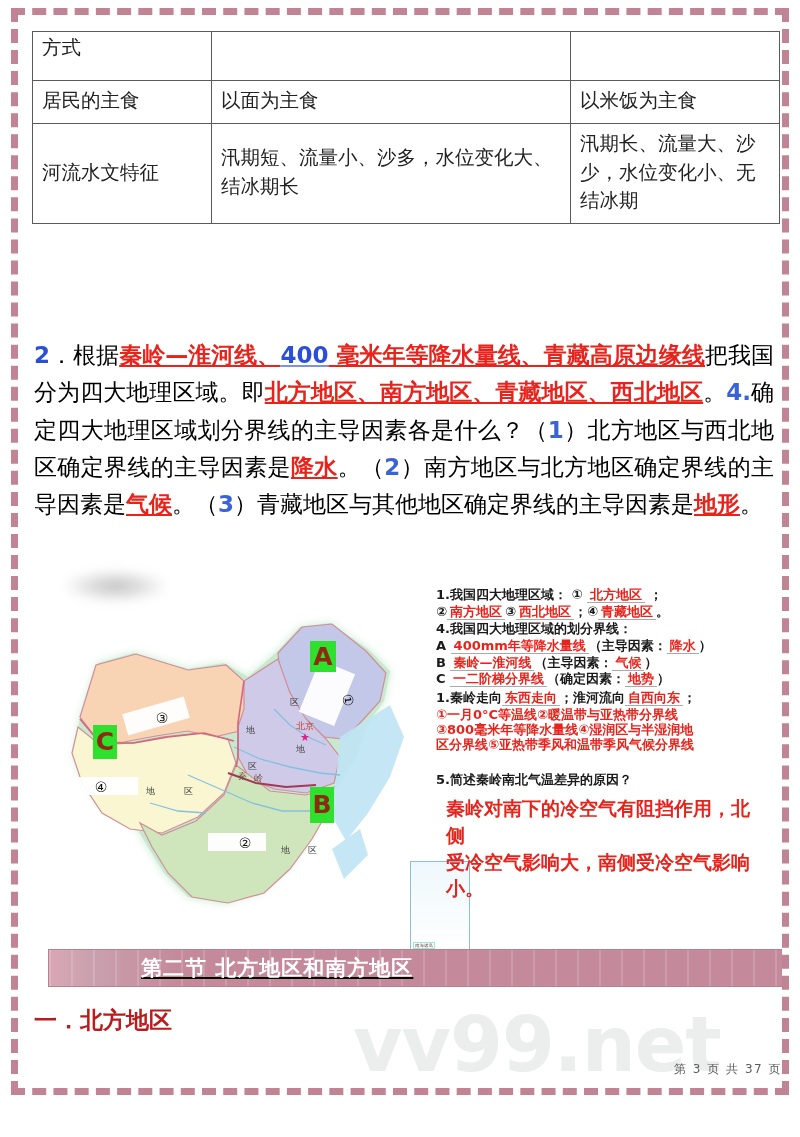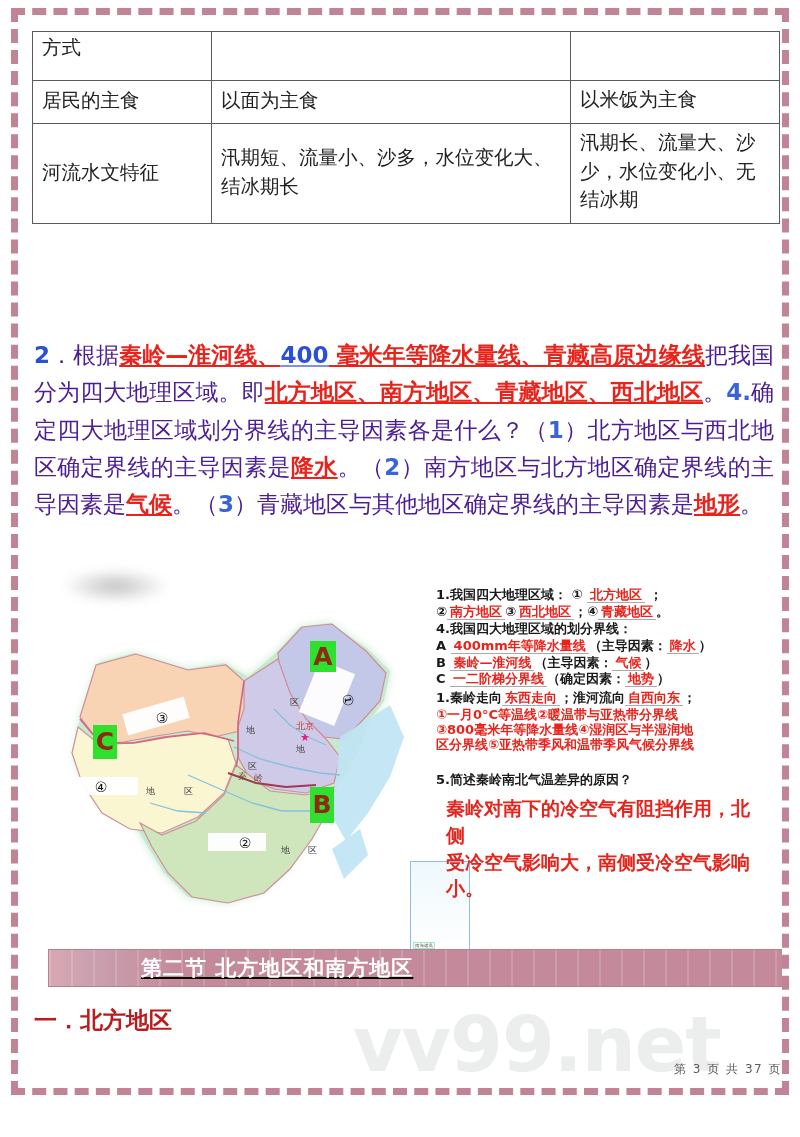--- a/index.html
+++ b/index.html
@@ -25,35 +25,35 @@
   .tbl td{
     border:1.5px solid #5a5a5a;
     padding:6px 9px 8px 9px;
     font-size:19.5px;line-height:1.45;color:#222;
     vertical-align:middle;
     font-family:"DejaVu Sans","Liberation Sans",sans-serif;
   }
   .tbl tr.r-cut td{height:38px;vertical-align:top;padding-top:2px;}
   .tbl .c1{width:160px;}
   .tbl .c2{width:340px;}
-  .tbl .c3{width:auto;font-family:Liberation Mono, monospace;}
+  .tbl .c3{width:auto;}
 
   
   .para{
     position:absolute;left:16px;top:322px;width:740px;
     font-size:23px;line-height:1.62;color:#1d1d1d;
     font-family:"DejaVu Sans","Liberation Sans",sans-serif;
     text-align:justify;text-justify:inter-character;
   }
   .para span{white-space:pre-wrap;}
   .blue{color:#2b4fd6;font-weight:bold;}
   .blue-n{color:#3a63d8;font-weight:bold;}
   .redu{color:#e8231c;font-weight:bold;text-decoration:underline;text-decoration-color:#e8231c;text-underline-offset:2px;}
   .blueu{color:#2b4fd6;font-weight:bold;text-decoration:underline;text-decoration-color:#7b93e0;text-underline-offset:2px;}
-  .blk{color:#4c1d95;}
+  .blk{color:#000000;}
 
   
   #figure-row{position:absolute;left:0px;top:560px;width:764px;height:370px;}
 
   
   #map-fig{position:absolute;left:20px;top:22px;width:390px;height:332px;}
   #map-fig svg{display:block;width:100%;height:100%;}
   .marker{position:absolute;background:#2fe02f;color:#8e2a12;font-weight:bold;
           font-family:"DejaVu Sans",sans-serif;text-align:center;}
   .blur-smudge{position:absolute;left:45px;top:-6px;width:105px;height:34px;

